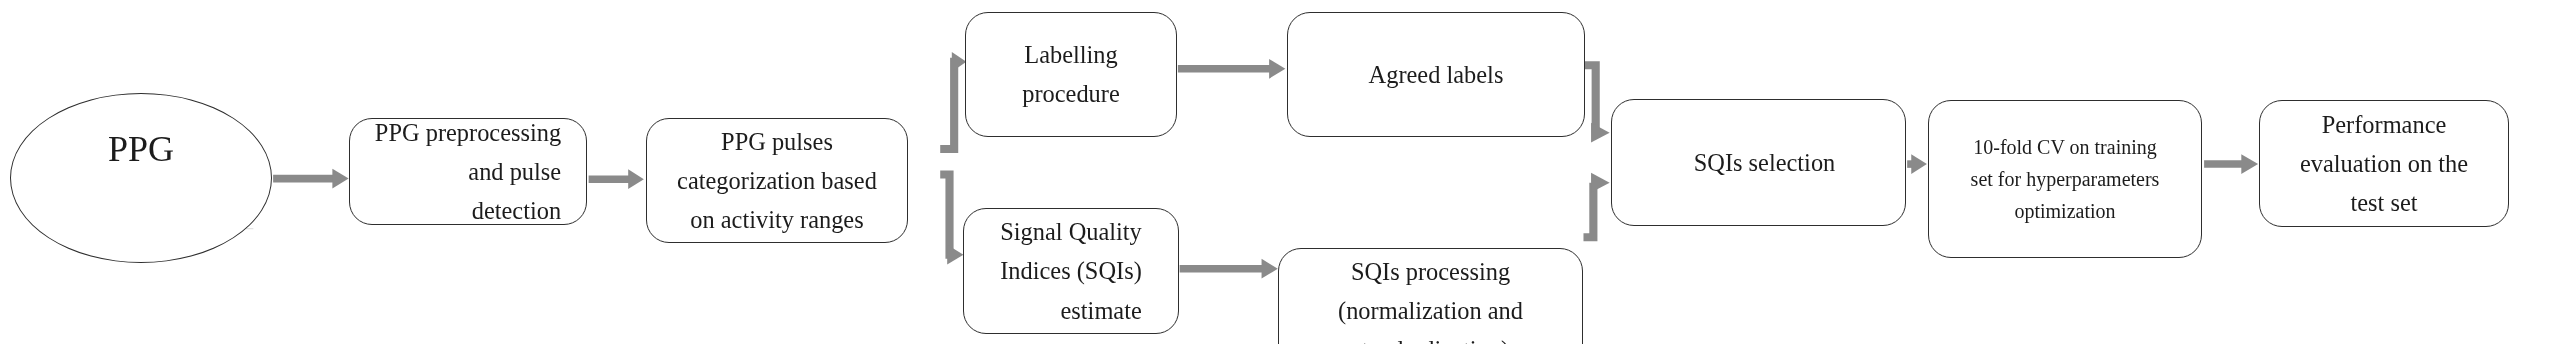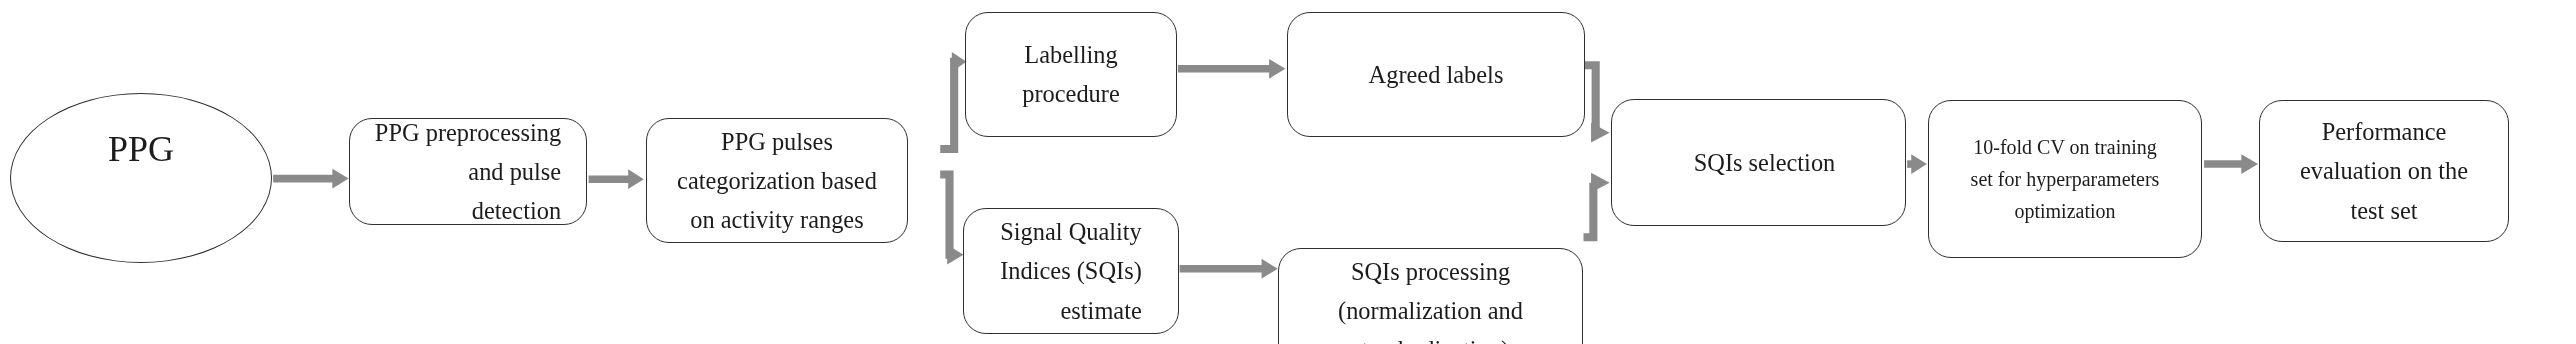--- a/index.html
+++ b/index.html
@@ -134,20 +134,20 @@
   <div class="node" style="left:1611px;top:99px;width:295px;height:127px;padding-left:12px;">
     <span class="node-label">SQIs selection</span>
   </div>
 
   <div class="node small" style="left:1928px;top:100px;width:274px;height:158px;">
     <span class="node-label">10-fold CV on training
 set for hyperparameters
 optimization</span>
   </div>
 
-  <div class="node" style="left:2259px;top:100px;width:250px;height:142px;">
+  <div class="node" style="left:2259px;top:100px;width:250px;height:127px;">
     <span class="node-label">Performance
 evaluation on the
 test set</span>
   </div>
 
 </div>
 
 
 </body></html>

